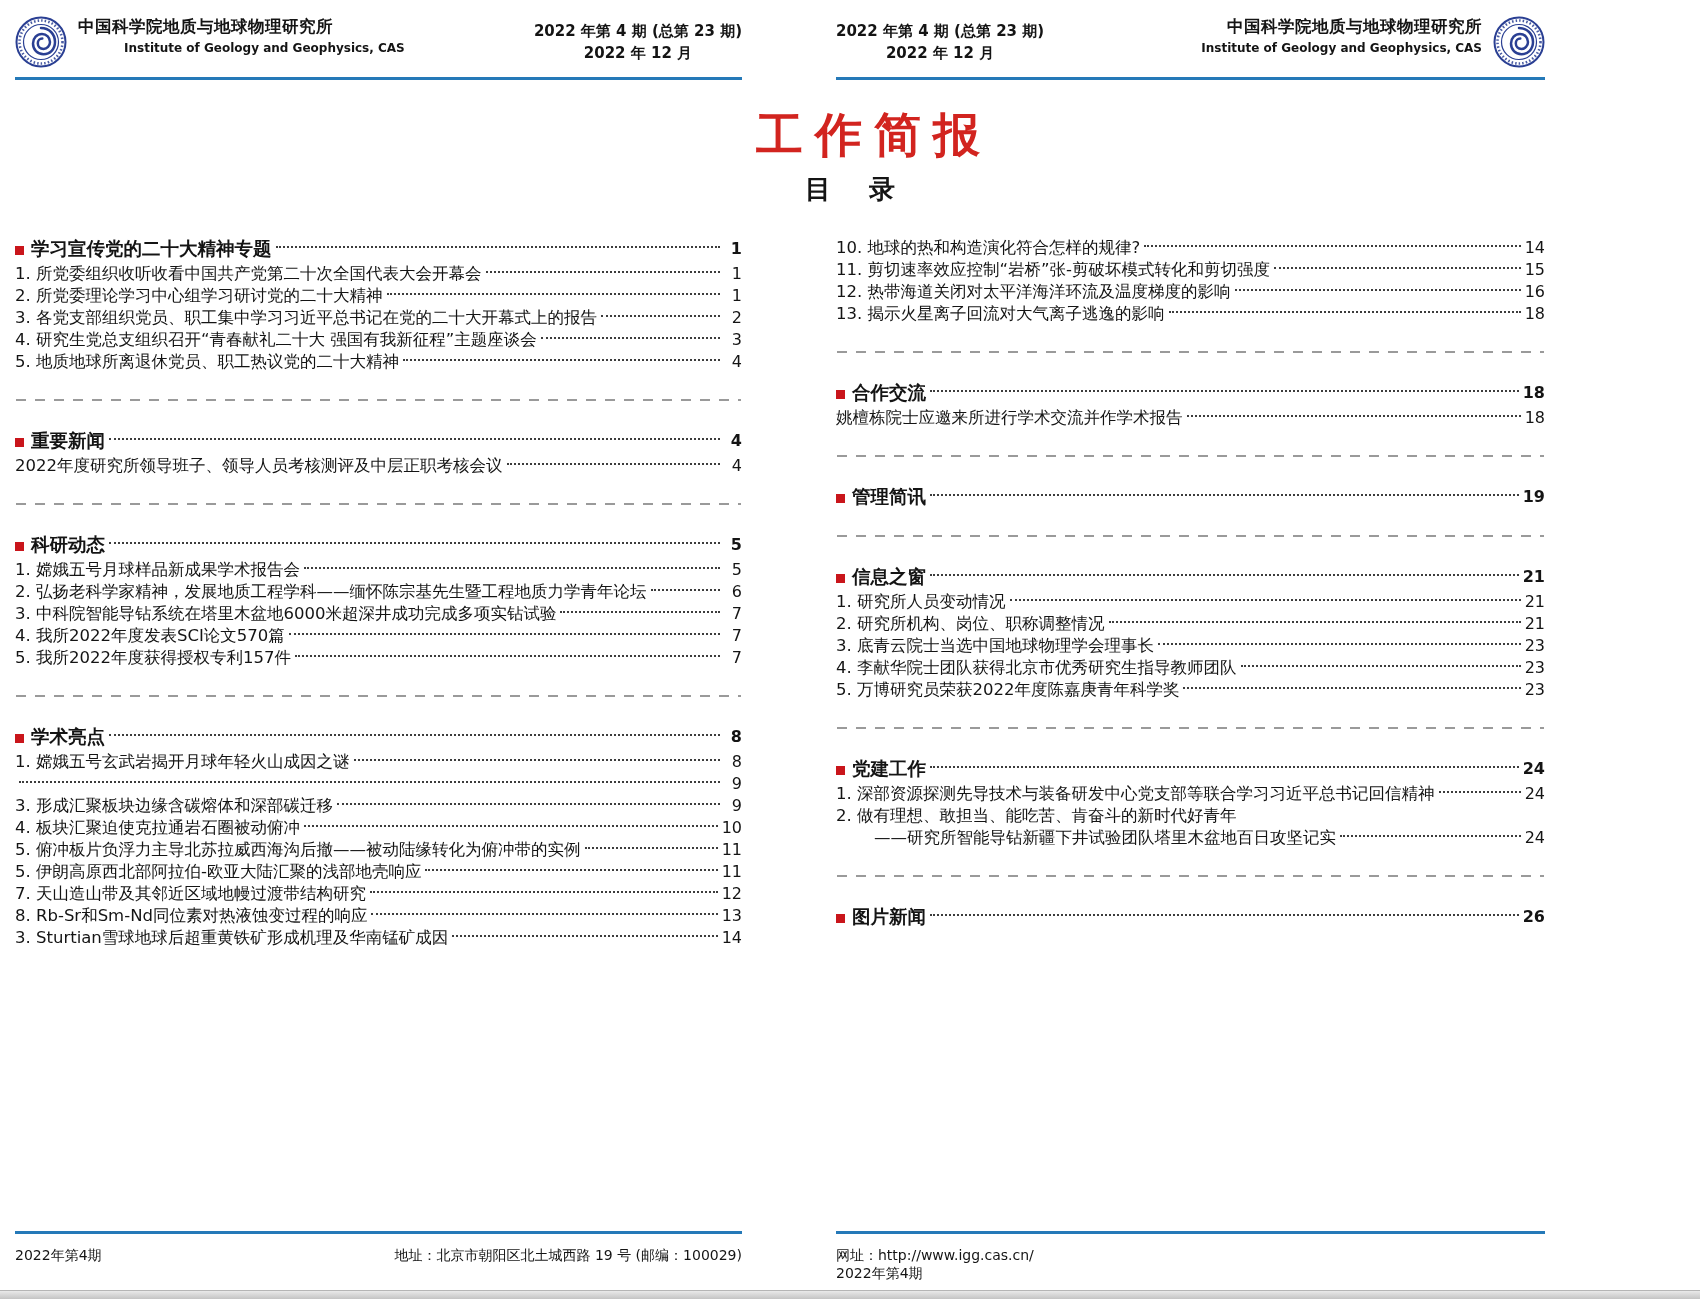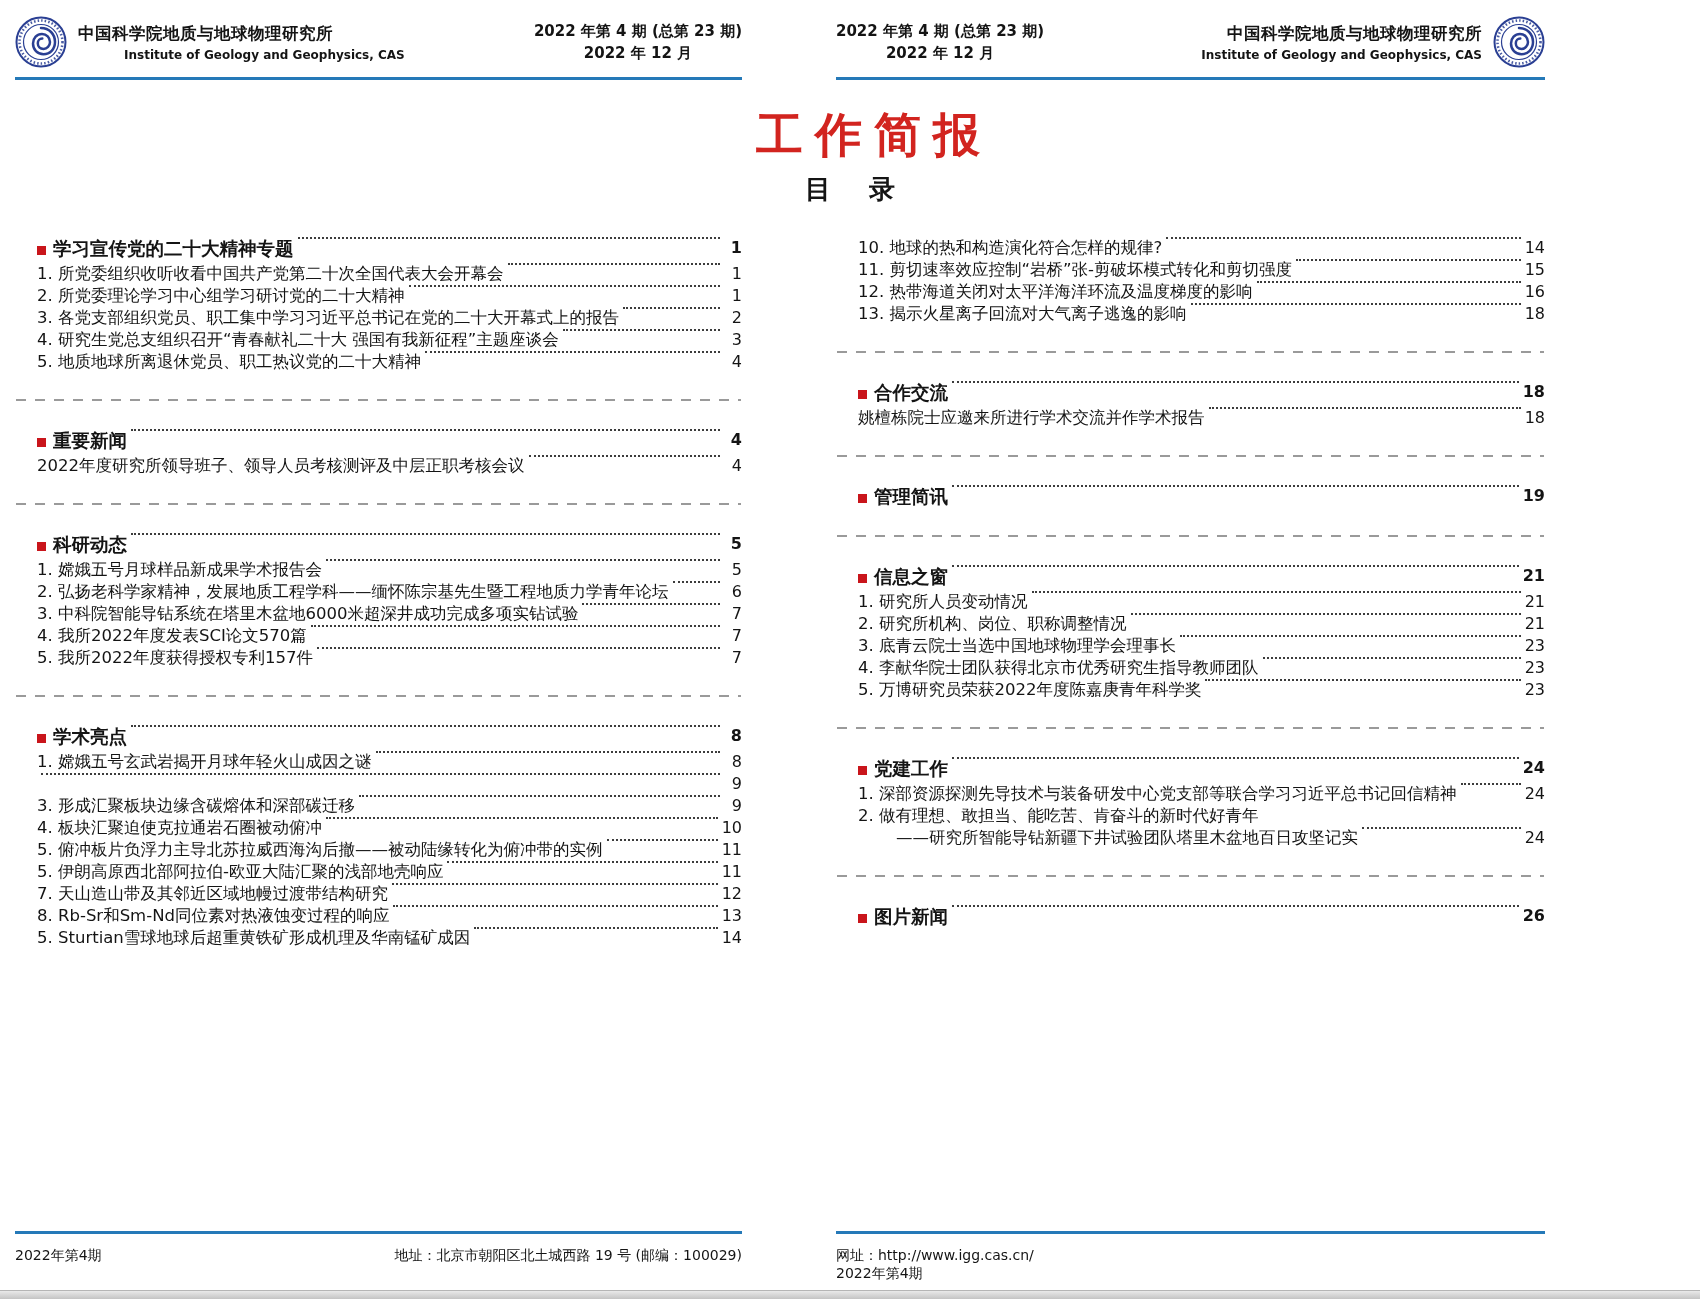--- a/index.html
+++ b/index.html
@@ -8,21 +8,21 @@
     font-family:"DejaVu Sans","Liberation Sans",sans-serif;
     background:#ffffff;
     color:var(--text,#141414);
     position:relative;
     overflow:hidden;
   }
   
   .hdr { position:absolute; top:16px; display:flex; align-items:center; justify-content:space-between; }
   .hdr-left  { left:15px;  width:727px; }
   .hdr-right { left:836px; width:709px; }
-  .inst { display:flex; align-items:center; gap:11px; }
+  .inst { display:flex; gap:11px; }
   .inst-text { display:flex; flex-direction:column; gap:3px; }
   .inst-text.right { text-align:right; }
   .inst-cn { font-size:16.5px; font-weight:700; letter-spacing:.5px; }
   .inst-en { font-size:12px; font-weight:700;margin-left:46px; }
   .logo { width:52px; height:52px; flex:none; }
   .issue-block { text-align:center; font-weight:700; font-size:15px; line-height:22px; }
   .rule { position:absolute; top:77px; height:3px; background:var(--rule-blue,#2579b8); }
   .rule-left  { left:15px;  width:727px; }
   .rule-right { left:836px; width:709px; }
   
@@ -32,21 +32,21 @@
     font-size:47px; font-weight:700; letter-spacing:12px; text-indent:12px;padding-left:36px;
   }
   .toc-heading {
     position:absolute; top:172px; left:0; width:100%;
     text-align:center; font-size:26px; font-weight:700; letter-spacing:6px; text-indent:6px;
   }
   
   .toc-col { position:absolute; top:237px; }
   .toc-col-left  { left:15px;  width:727px; }
   .toc-col-right { left:836px; width:709px; }
-  .toc-row { display:flex; align-items:flex-start; line-height:22px; font-size:16.5px;margin-left:22px; }
+  .toc-row { display:flex; align-items:center; line-height:22px; font-size:16.5px; }
   .toc-row.head { font-size:18.5px; font-weight:700; line-height:24px; margin-bottom:2px; }
   .toc-row .lbl { white-space:nowrap; }
   .toc-row.indent { padding-left:38px; }
   .sq { width:9px; height:9px; background:var(--bullet-red,#c9151b); flex:none; align-self:flex-end; margin:0 7px 6px 0; }
   .leader { flex:1 1 auto; min-width:16px; border-bottom:2px dotted #3c3c3c; margin:0 4px 5px 4px; }
   .pg { flex:none; min-width:18px; text-align:right; font-size:16px; line-height:22px; }
   .divider {
     height:2px; margin:26px 1px 28px;
     background:repeating-linear-gradient(90deg, var(--divider-gray,#9a9a9a) 0 10px, transparent 10px 19px);
   }
@@ -232,21 +232,21 @@
           <span class="lbl">7. 天山造山带及其邻近区域地幔过渡带结构研究</span>
           <span class="leader"></span>
           <span class="pg">12</span>
         </div>
         <div class="toc-row">
           <span class="lbl">8. Rb-Sr和Sm-Nd同位素对热液蚀变过程的响应</span>
           <span class="leader"></span>
           <span class="pg">13</span>
         </div>
         <div class="toc-row">
-          <span class="lbl">5. Sturtian雪球地球后超重黄铁矿形成机理及华南锰矿成因</span>
+          <span class="lbl">3. Sturtian雪球地球后超重黄铁矿形成机理及华南锰矿成因</span>
           <span class="leader"></span>
           <span class="pg">14</span>
         </div>
       </div>
     </div>
   <div class="toc-col toc-col-right" id="toc-right">
       <div class="toc-section">
         <div class="toc-row">
           <span class="lbl">10. 地球的热和构造演化符合怎样的规律?</span>
           <span class="leader"></span>

